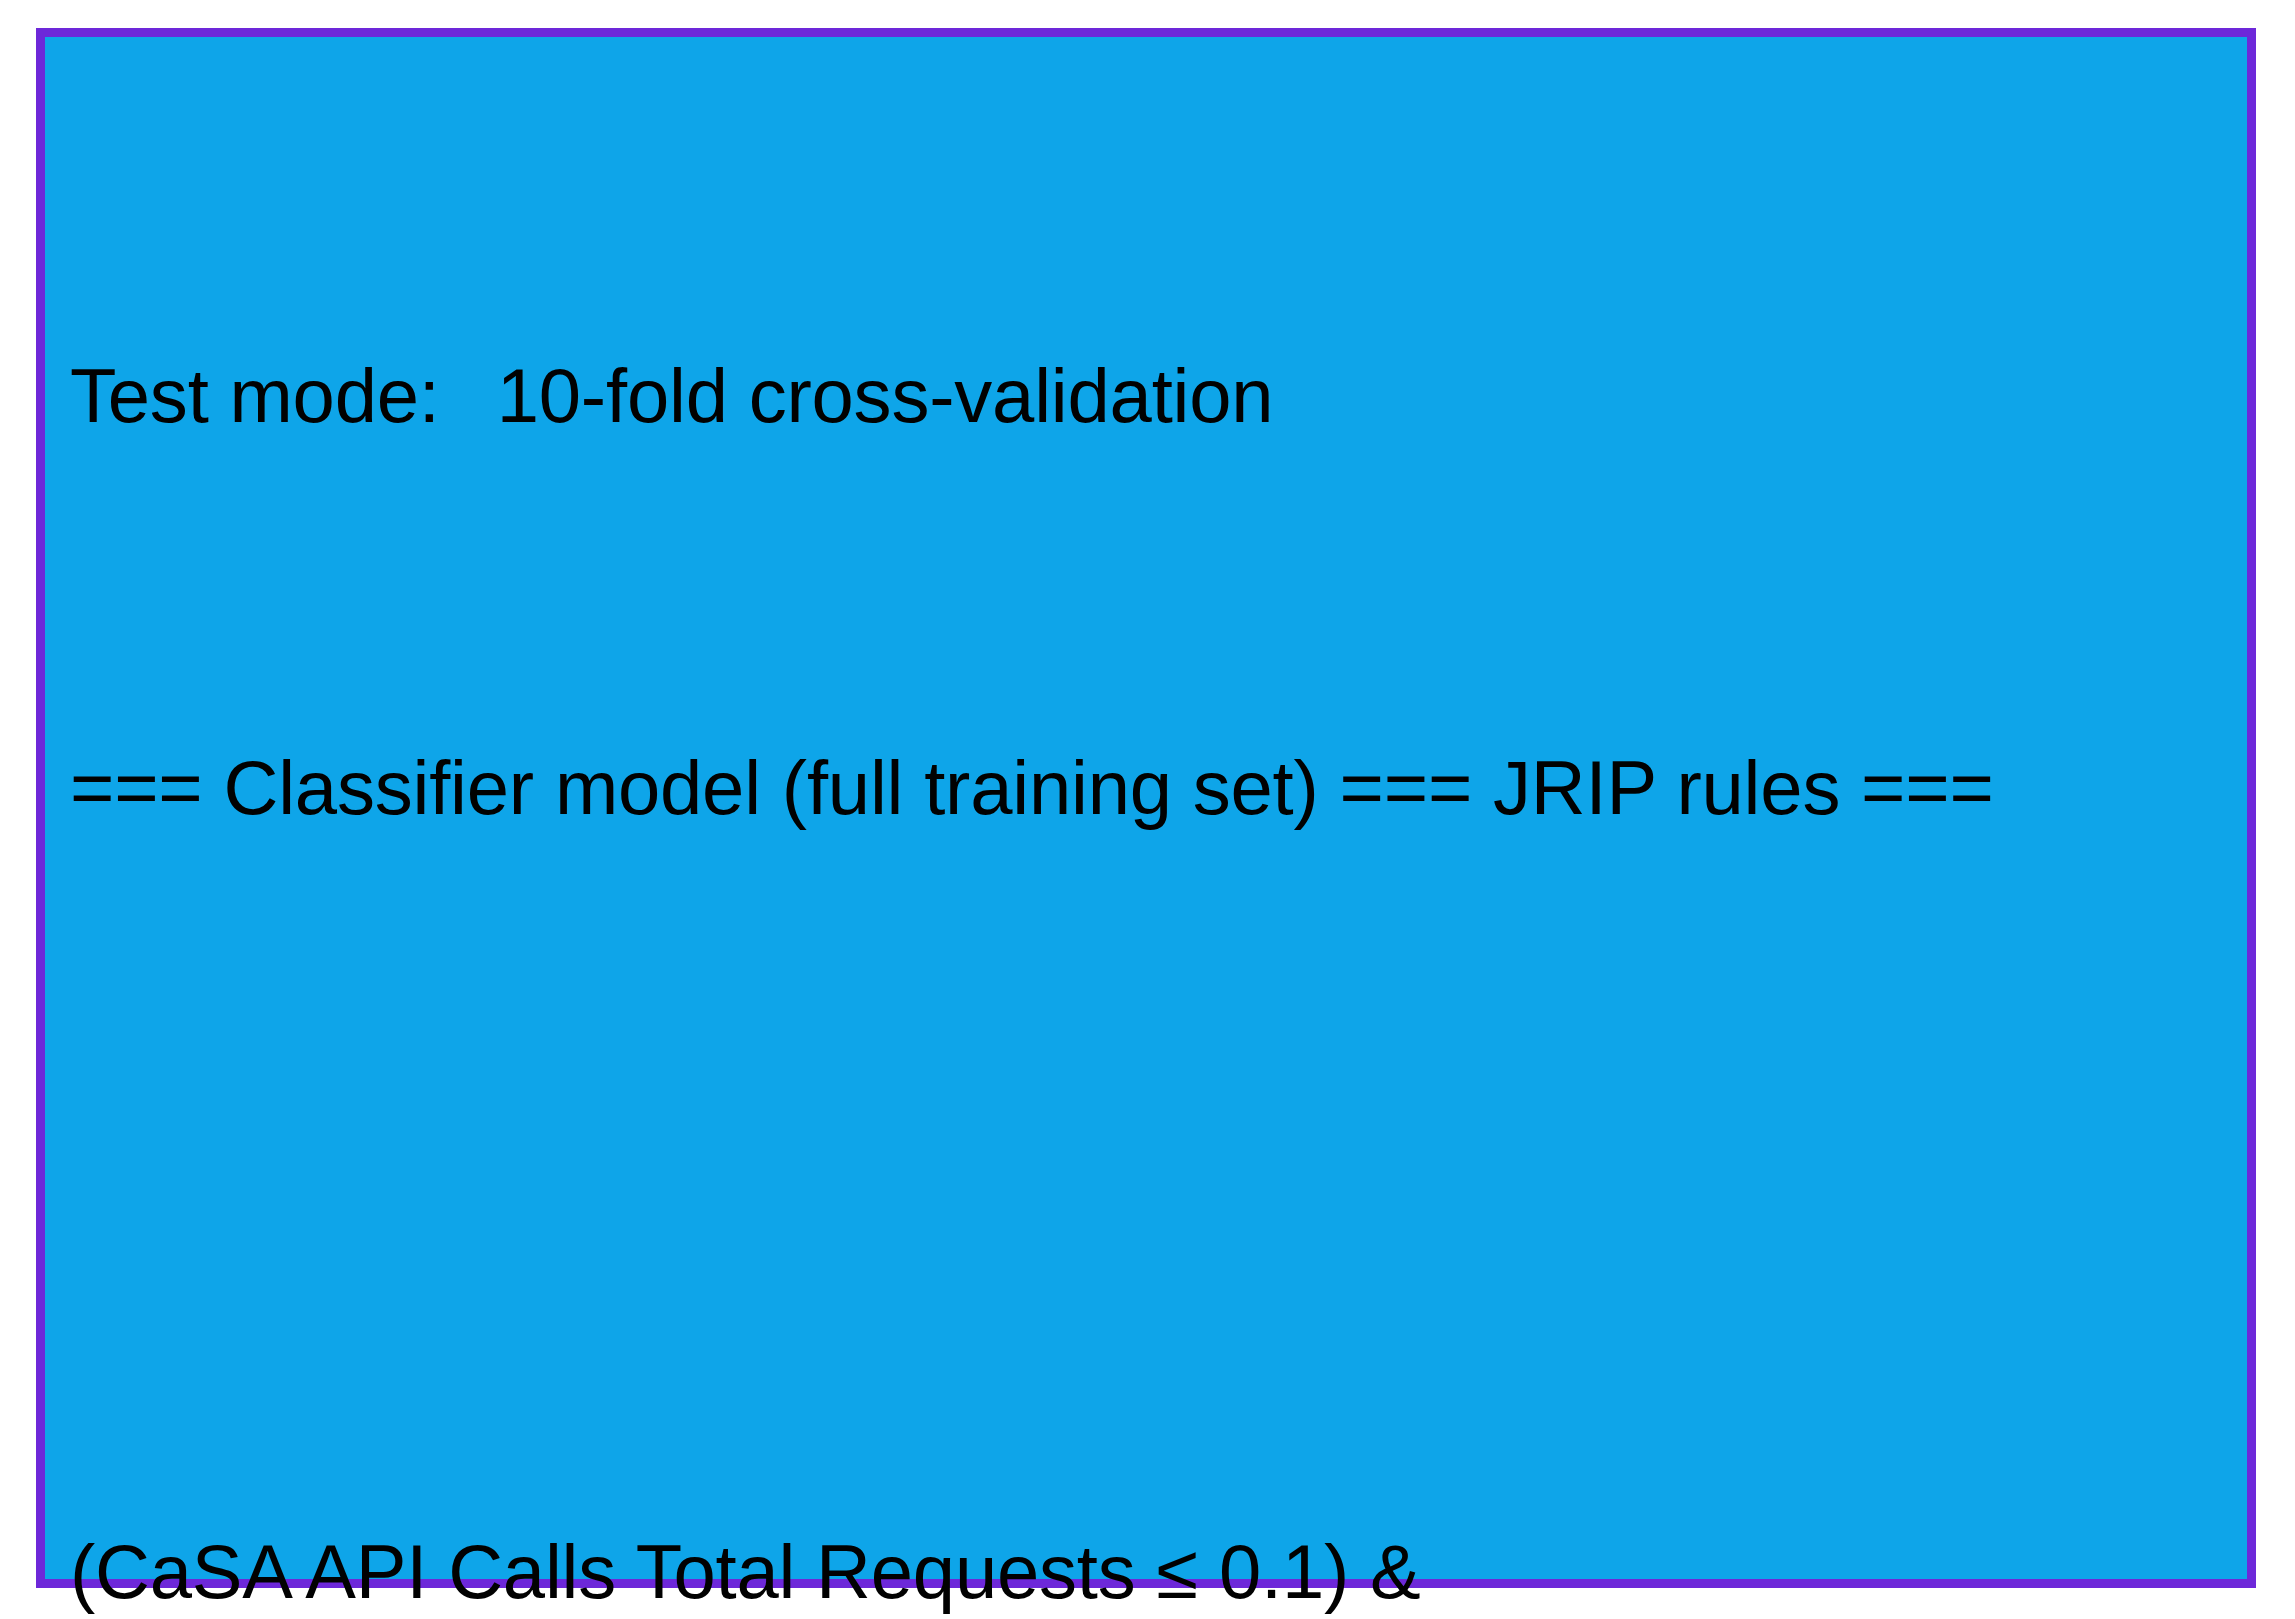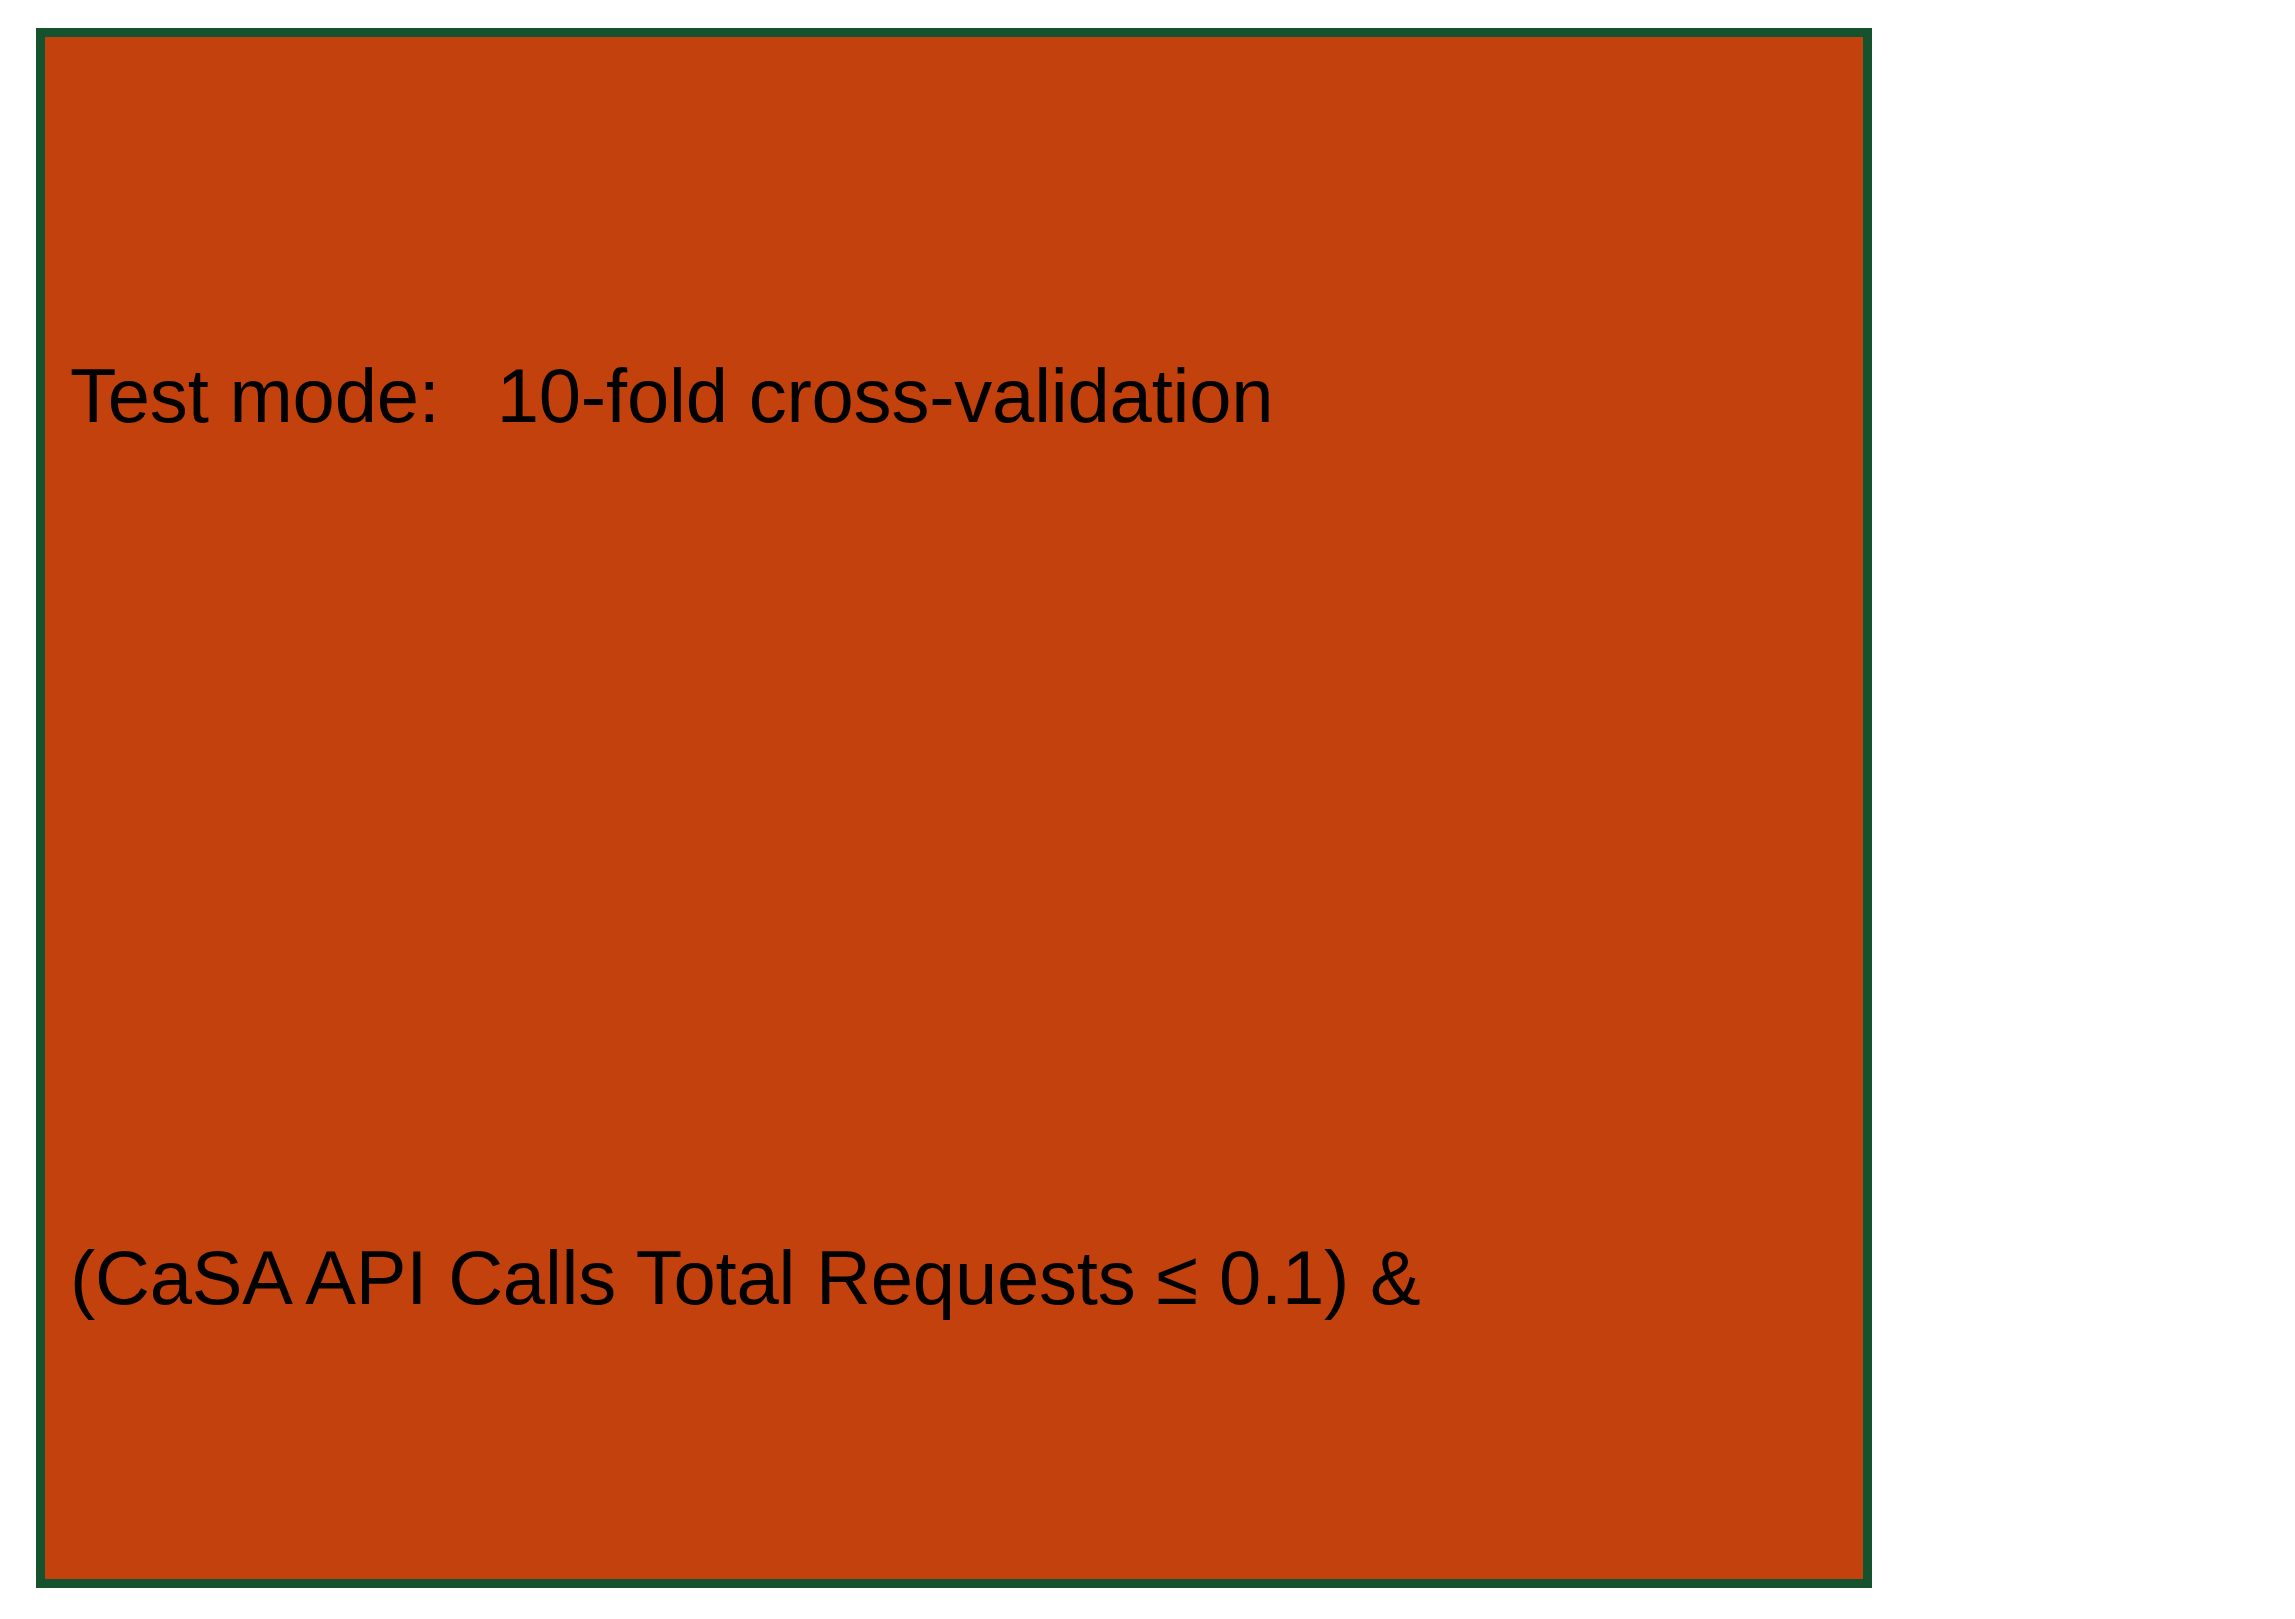--- a/index.html
+++ b/index.html
@@ -13,25 +13,25 @@
     height: 1620px;
     font-family: "Liberation Sans", sans-serif;
     color: #000000;
     overflow: hidden;
   }
 
   .panel {
     position: absolute;
     left: 36px;
     top: 28.4px;
-    width: 1836px;
+    width: 2220px;
     height: 1560px;
     box-sizing: border-box;
-    border: 9px solid #14532d;
-    background: #c2410c;
+    border: 9px solid #6d28d9;
+    background: #0ea5e9;
   }
 
   .output {
     position: absolute;
     left: 25px;
     top: 16px;
     right: 9px;
     bottom: 0;
     font-size: 76px;
     line-height: 98px;
@@ -56,20 +56,21 @@
   }
 </style>
 </head>
 <body>
 
 <div class="panel">
   <div class="output">
 
     <span class="line"><span>Test mode:</span><span class="tabgap"></span><span>10-fold cross-validation</span></span>
 
+    <span class="line">=== Classifier model (full training set) === JRIP rules ===</span>
 
     <span class="line blank"> </span>
 
     <span class="line">(CaSA API Calls Total Requests ≤ 0.1) &amp;</span>
     
     
 
     
 
     

